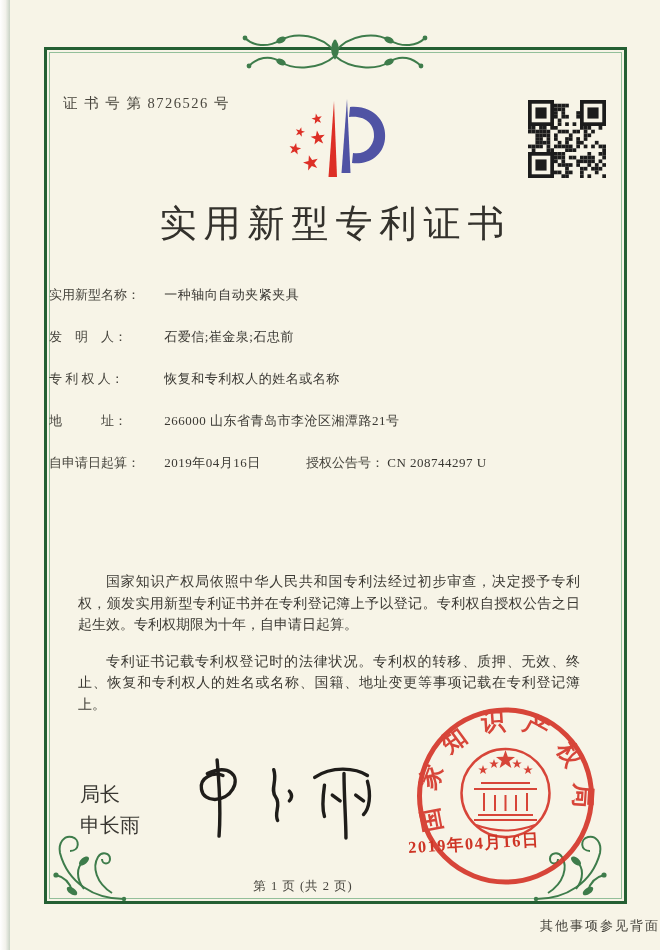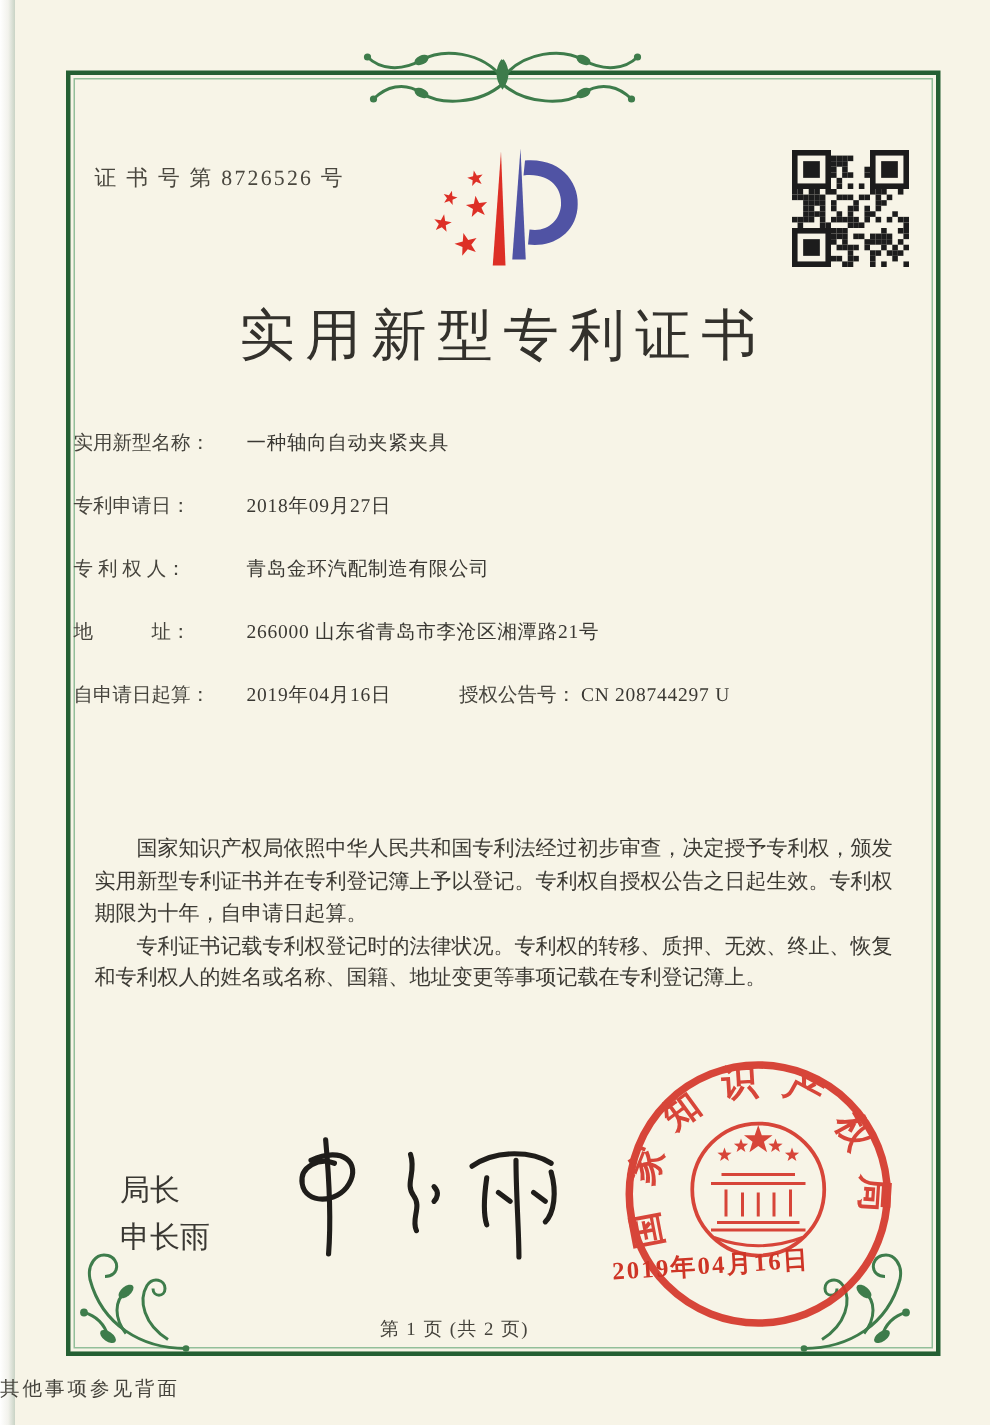--- a/index.html
+++ b/index.html
@@ -6,35 +6,35 @@
   body{width:660px;height:950px;background:#ffffff;overflow:hidden;
        font-family:"Liberation Serif","DejaVu Serif",serif;}
   .page{position:relative;width:660px;height:950px;background:#ffffff;}
   .paper{position:absolute;left:6px;top:0;width:654px;height:950px;background:#f7f4e7;}
   .scan-edge{position:absolute;left:0;top:0;width:10px;height:950px;
        background:linear-gradient(90deg,#ffffff 0%,#f2f2ec 55%,#c9d3c5 100%);}
   .abs{position:absolute;}
   .frame{position:absolute;left:44px;top:47px;width:583px;height:857px;box-sizing:border-box;
        border:3px solid #245f33;
        box-shadow:inset 0 0 0 2px #f7f4e7, inset 0 0 0 3px #93bf9a;}
-  .cert-no{left:63px;top:109px;font-size:14.5px;letter-spacing:1.5px;color:#4a473f;}
+  .cert-no{left:63px;top:94px;font-size:14.5px;letter-spacing:1.5px;color:#4a473f;}
   .title{left:44px;top:199px;width:583px;text-align:center;font-size:37px;font-weight:400;
        letter-spacing:7px;color:#33312c;}
   .fields{left:49px;top:286px;width:545px;font-size:13px;color:#3e3c36;}
   .frow{height:42px;white-space:nowrap;}
   .flabel{display:inline-block;width:112px;color:#46443d;}
   .flabel2{width:auto;margin-left:42px;}
   .fvalue{letter-spacing:0.5px;color:#3a3833;}
   .bodytext{left:63px;top:556px;width:532px;font-size:14px;line-height:21.5px;
        text-align:justify;color:#3c3a34;}
-  .bodytext p{margin:0;text-indent:2em;}
+  .bodytext p{margin:15px;text-indent:2em;}
   .signer{left:80px;top:779px;font-size:20px;line-height:31px;color:#3a3833;}
   .pagenote{left:44px;top:878px;width:518px;text-align:center;font-size:12.5px;
        letter-spacing:1px;color:#45433c;}
-  .backnote{left:0;top:917px;width:660px;text-align:left;font-size:13px;
+  .backnote{left:0;top:917px;width:660px;text-align:right;font-size:13px;
        letter-spacing:2px;color:#45433c;}
   .sealdate{left:408px;top:833px;font-size:16.5px;letter-spacing:1.5px;color:#ce3526;
        transform:rotate(-3.5deg);font-weight:700;}
   svg{display:block;}
 </style>
 </head>
 <body>
 
 <div class="page">
   <div class="paper"></div>
@@ -267,26 +267,26 @@
     </svg>
 
   <div class="abs title">实用新型专利证书</div>
 
   <div class="abs fields">
     <div class="frow">
       <span class="flabel">实用新型名称：</span>
       <span class="fvalue">一种轴向自动夹紧夹具</span>
     </div>
     <div class="frow">
-      <span class="flabel">专利申请日：</span>
-      <span class="fvalue">2018年09月27日</span>
+      <span class="flabel">发　明　人：</span>
+      <span class="fvalue">石爱信;崔金泉;石忠前</span>
     </div>
     <div class="frow">
       <span class="flabel">专 利 权 人：</span>
-      <span class="fvalue">青岛金环汽配制造有限公司</span>
+      <span class="fvalue">恢复和专利权人的姓名或名称</span>
     </div>
     <div class="frow">
       <span class="flabel">地　　　址：</span>
       <span class="fvalue">266000 山东省青岛市李沧区湘潭路21号</span>
     </div>
     <div class="frow">
       <span class="flabel">自申请日起算：</span>
       <span class="fvalue">2019年04月16日</span>
       <span class="flabel flabel2">授权公告号：</span>
       <span class="fvalue">CN 208744297 U</span>

